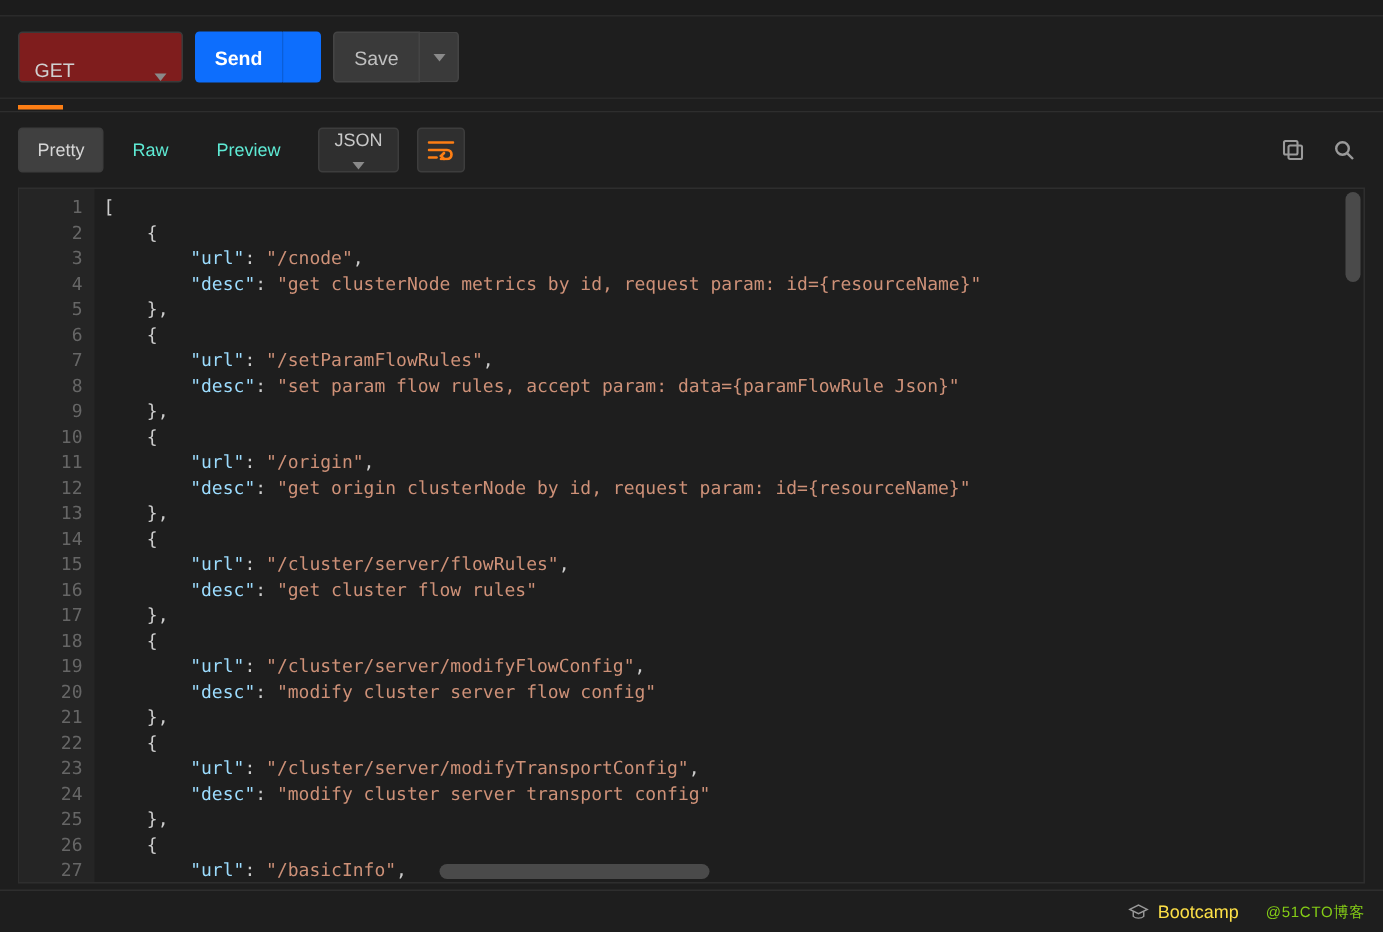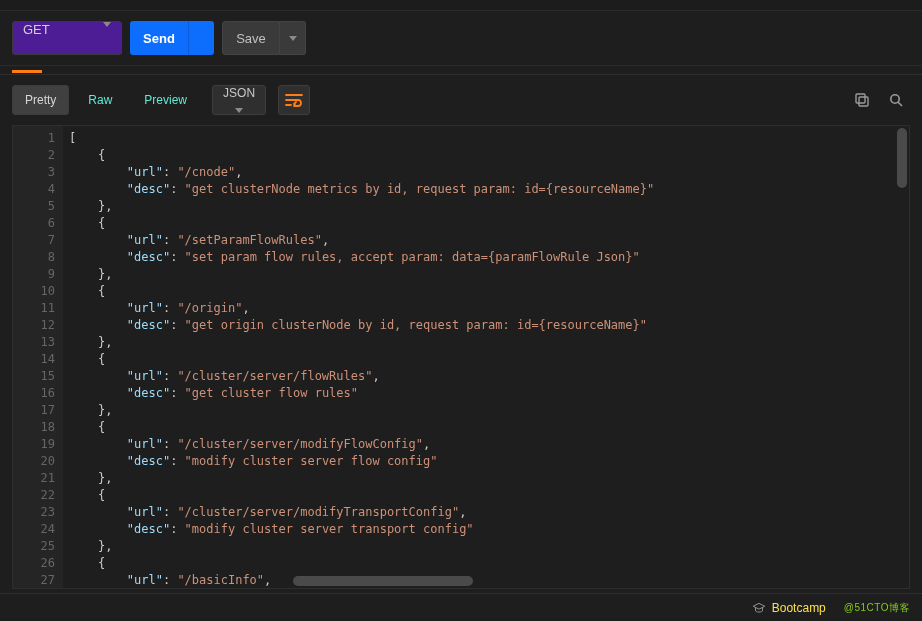--- a/index.html
+++ b/index.html
@@ -14,22 +14,22 @@
   
   .topspace { height: 10px; background: #1c1c1c; }
 
   
   .reqbar {
     display: flex; align-items: center; gap: 8px;
     padding: 10px 12px; background: #1e1e1e;
     border-top: 1px solid #2a2a2a; border-bottom: 1px solid #2a2a2a;
   }
   .method {
-    width: 110px; height: 34px; background: #4c1d95; border: 1px solid #3a3a3a;
-    border-radius: 3px; display: flex; align-items: flex-start; justify-content: space-between;
+    width: 110px; height: 34px; background: #7f1d1d; border: 1px solid #3a3a3a;
+    border-radius: 3px; display: flex; align-items: flex-end; justify-content: space-between;
     padding: 0 10px; color: #d0d0d0; font-size: 13px; cursor: pointer;
   }
   .method .caret, .savebox .caret, .json-dd .caret {
     width: 0; height: 0; border-left: 4px solid transparent; border-right: 4px solid transparent;
     border-top: 5px solid #8a8a8a;
   }
   .url {
     flex: 1; height: 34px; background: #303030; border: 1px solid #3a3a3a;
     border-radius: 3px; color: #d0d0d0; padding: 0 10px; font-size: 13px;
     outline: none;

